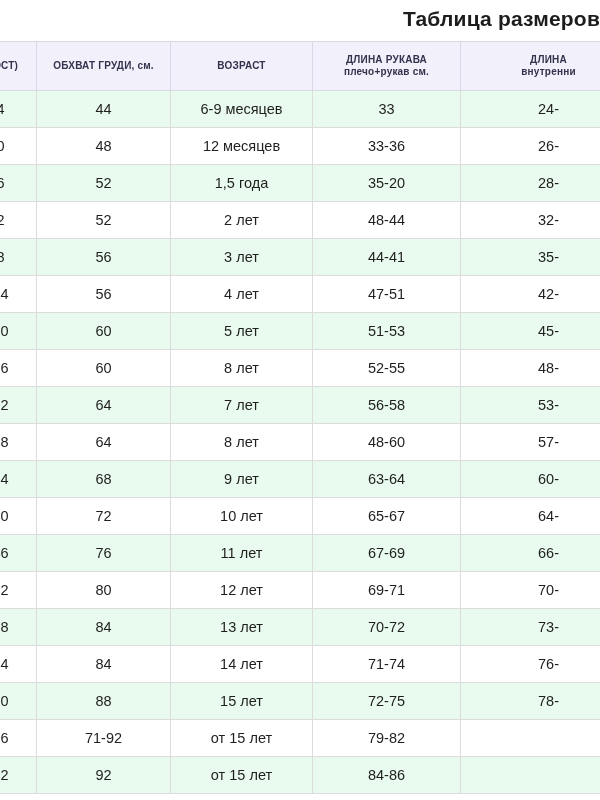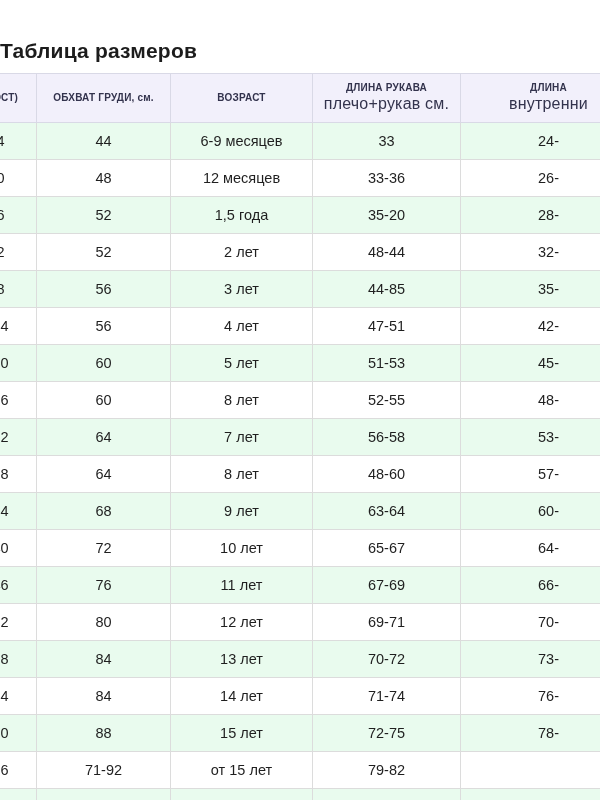--- a/index.html
+++ b/index.html
@@ -14,28 +14,27 @@
     font-family: "Liberation Sans", sans-serif;
     color: #2b2b2b;
   }
   .page {
     width: 600px;
     height: 800px;
     position: relative;
     overflow: hidden;
   }
   .title {
-    text-align: left;
+    text-align: right;
     font-size: 21px;
     font-weight: 700;
     color: #1c1c1c;
     padding-top: 7px;
     padding-bottom: 10px;
     letter-spacing: 0.2px;
-    margin-top: 32px;
   }
   .table-wrap {
     position: relative;
     margin-left: -36px;   
     width: 672px;
   }
   table.size-table {
     border-collapse: collapse;
     width: 672px;
     table-layout: fixed;
@@ -48,22 +47,22 @@
     color: #33334d;
     text-align: center;
     vertical-align: middle;
     height: 44px;
     line-height: 1.25;
     padding: 2px 4px;
     letter-spacing: 0.2px;
   }
   table.size-table th .sub {
     display: block;
-    font-weight: 400;
-    font-size: 16px;
+    font-weight: 700;
+    font-size: 10px;
   }
   table.size-table td {
     border: 1px solid #dcdcdc;
     font-size: 14.5px;
     text-align: center;
     vertical-align: middle;
     height: 36px;
     color: #1f1f1f;
     padding: 0 4px;
     white-space: nowrap;
@@ -144,21 +143,21 @@
             <td>2</td>
             <td>52</td>
             <td>2 лет</td>
             <td>48-44</td>
             <td>32-</td>
           </tr>
           <tr class="alt">
             <td>8</td>
             <td>56</td>
             <td>3 лет</td>
-            <td>44-85</td>
+            <td>44-41</td>
             <td>35-</td>
           </tr>
           <tr class="plain">
             <td>04</td>
             <td>56</td>
             <td>4 лет</td>
             <td>47-51</td>
             <td>42-</td>
           </tr>
           <tr class="alt">

